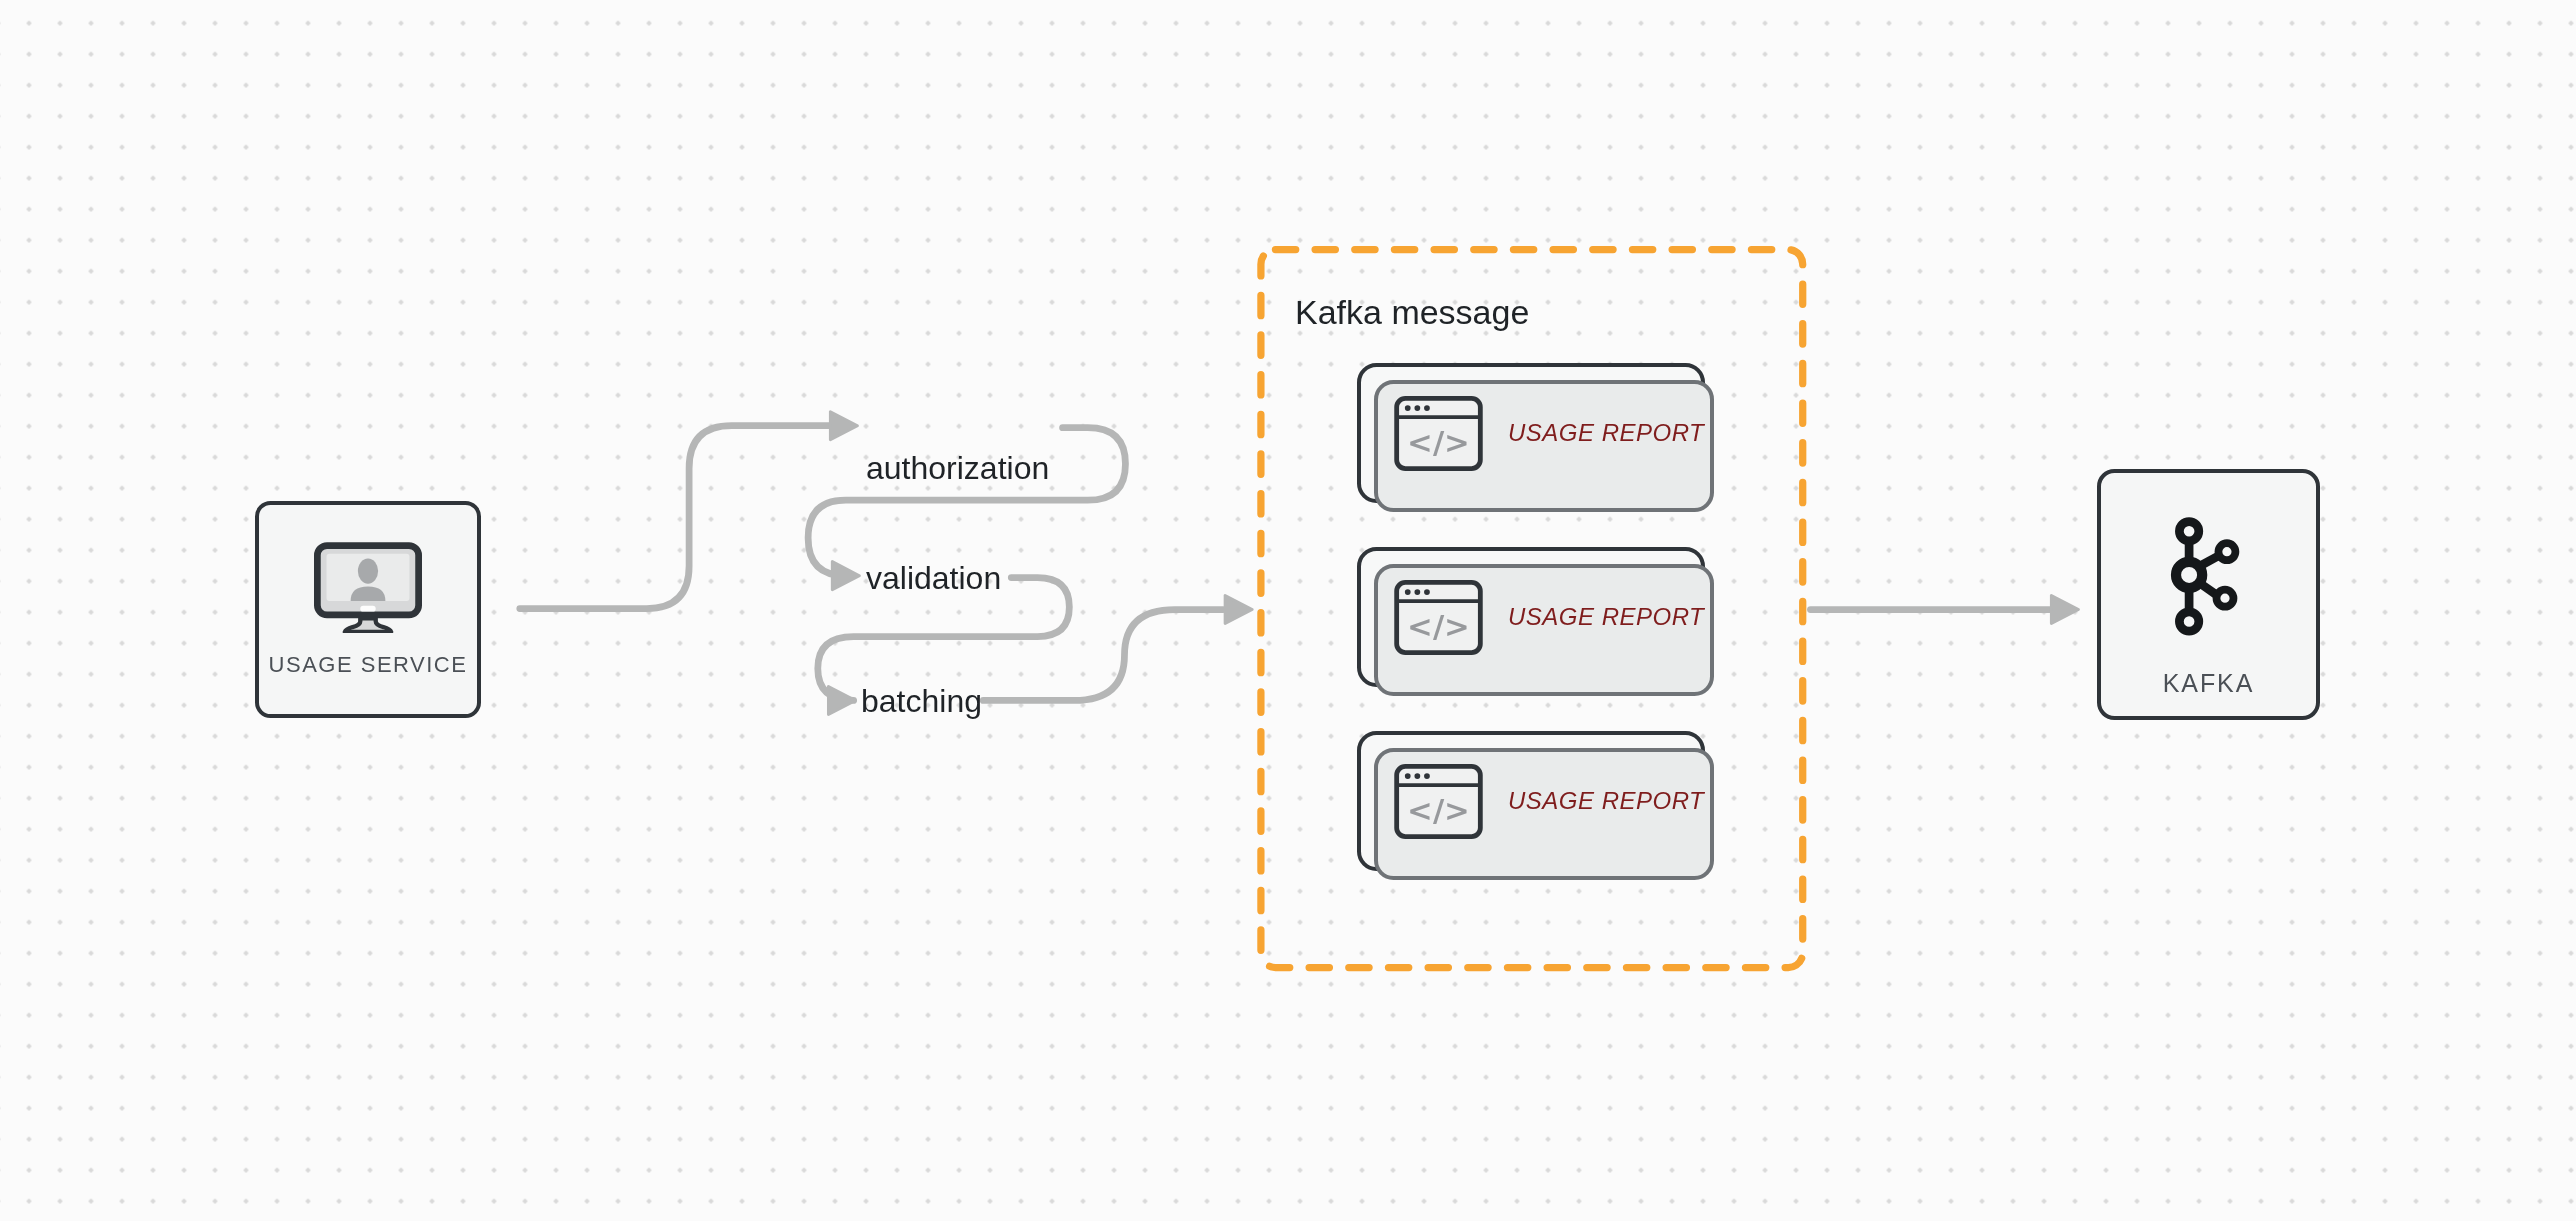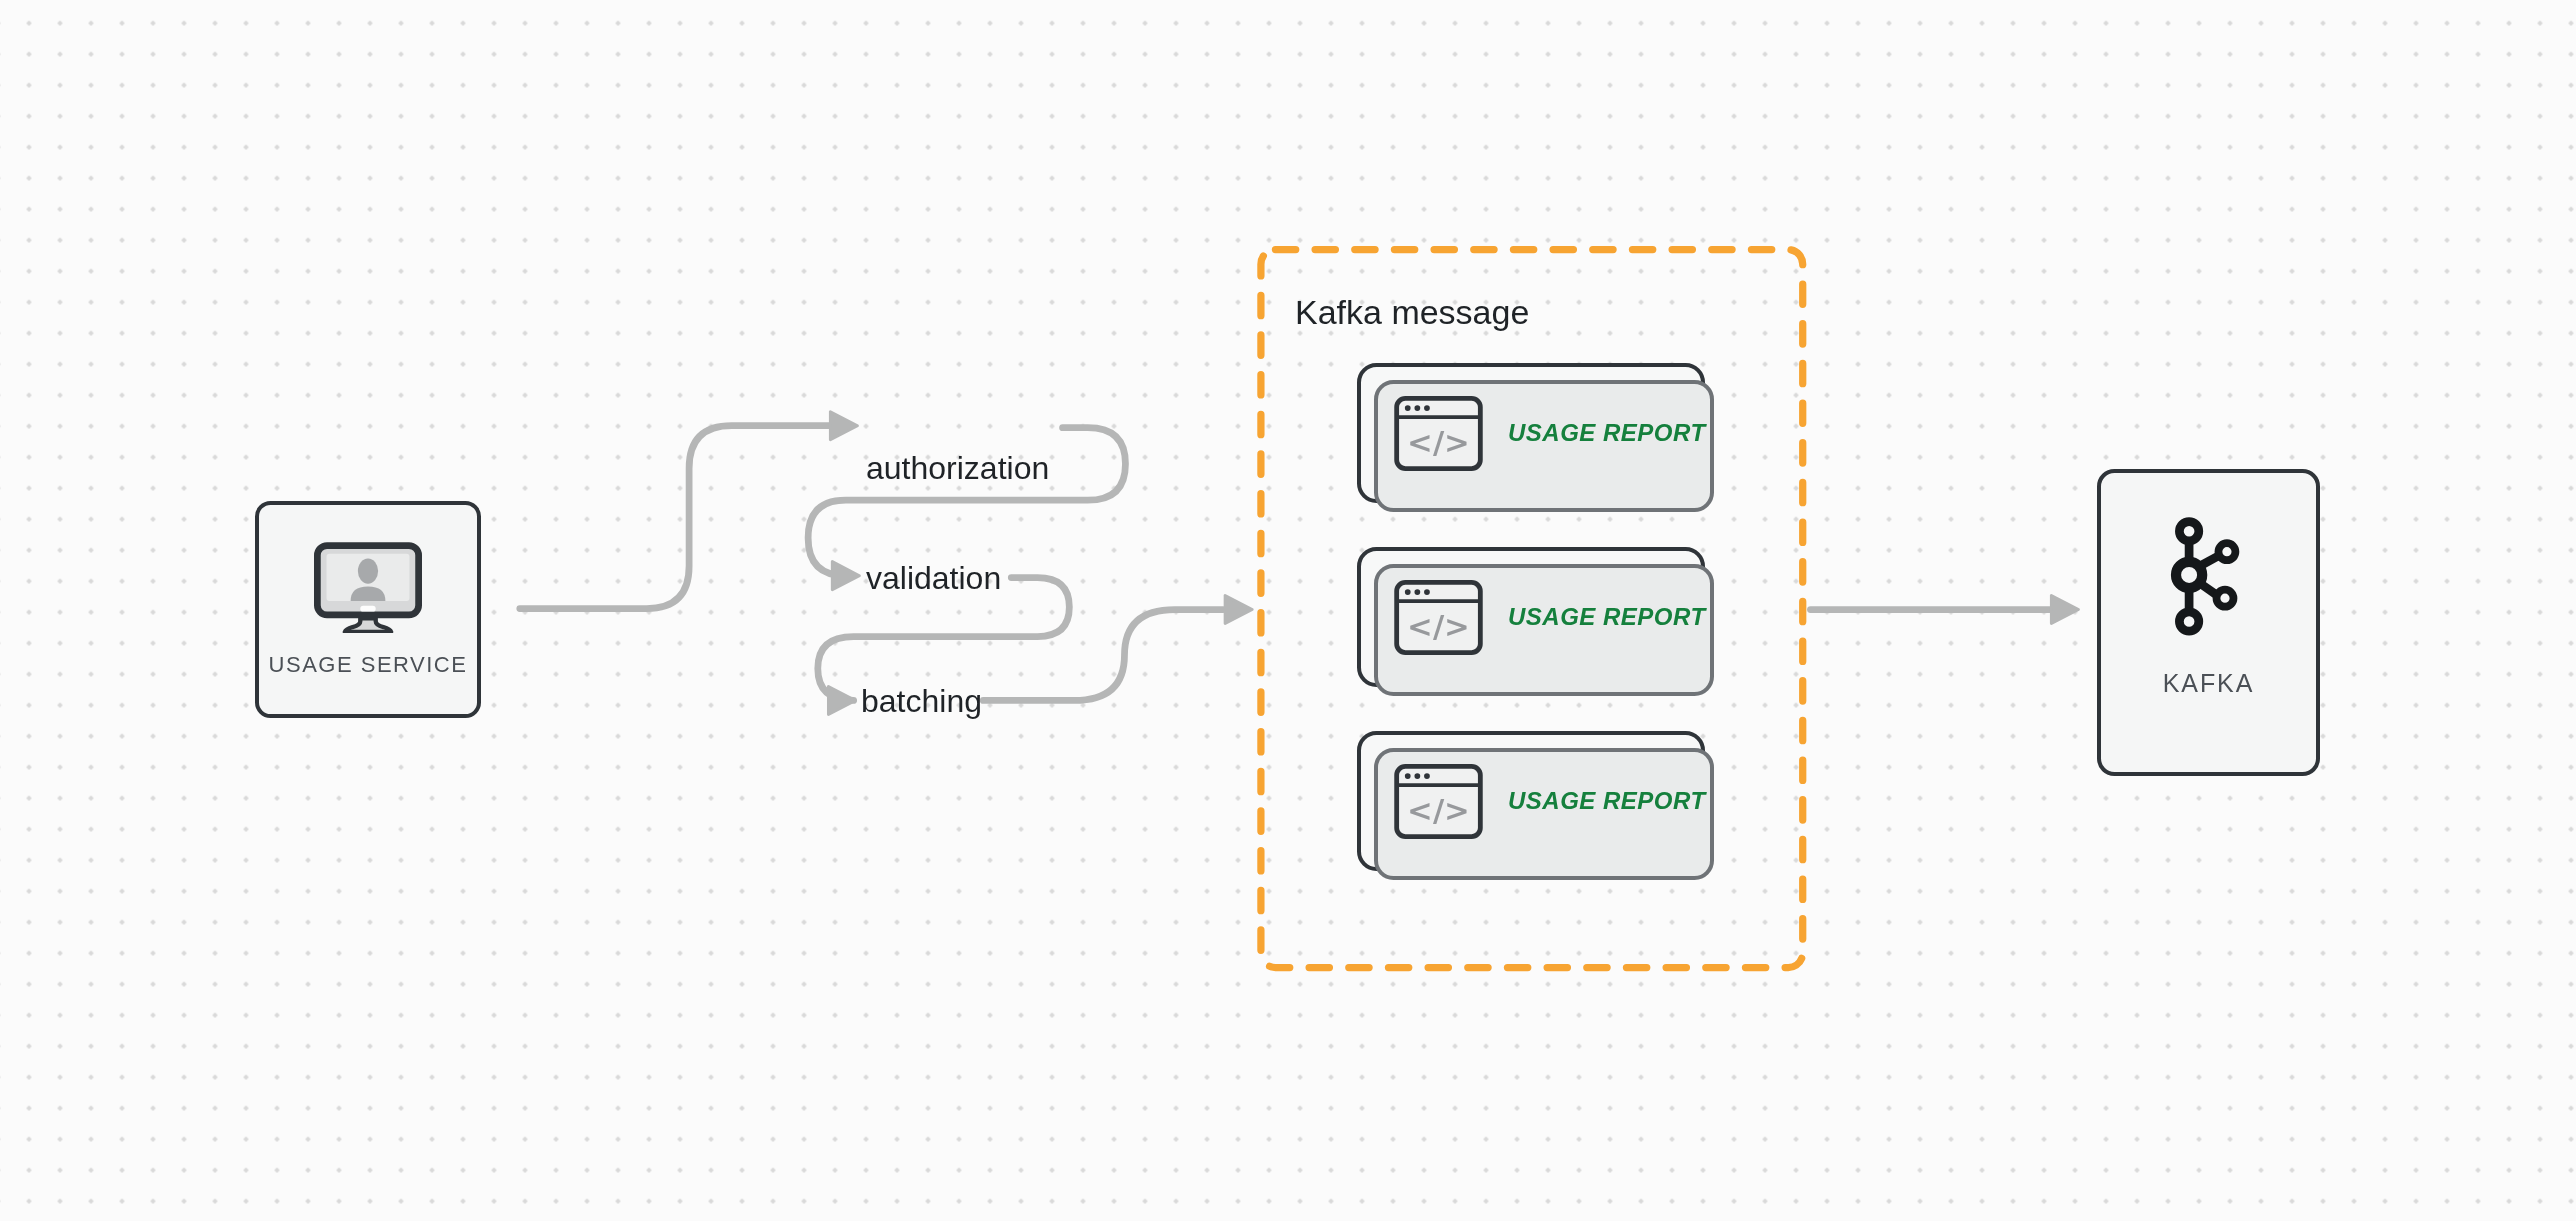--- a/index.html
+++ b/index.html
@@ -41,22 +41,22 @@
     z-index:2;
   }
   .card::before{
     content:""; position:absolute; left:12.6px; top:12.6px;
     width:340px; height:132px; box-sizing:border-box;
     background:#e9ebeb; border:4.4px solid #6f7377; border-radius:19.4px;
     z-index:-1;
   }
   .card{z-index:2;}
   .card-label{
-    font-style:italic; font-size:24px; font-weight:700; letter-spacing:0.5px;
-    color:#15803d; line-height:1; white-space:nowrap;
+    font-style:italic; font-size:24px; font-weight:400; letter-spacing:0.5px;
+    color:#7f1d1d; line-height:1; white-space:nowrap;
   }
   .icon{flex:none; display:block;}
 </style>
 </head>
 <body>
 
 <div class="canvas">
 
   <svg class="layer" width="2576" height="1221" viewBox="0 0 2662 1262">
     <g fill="none" stroke="#b5b6b6" stroke-width="7" stroke-linecap="round" stroke-linejoin="round">
@@ -123,21 +123,21 @@
       <rect x="2.5" y="2.5" width="87" height="73" rx="9" fill="#f0f1f1" stroke="#2f3439" stroke-width="5"></rect>
       <line x1="3" y1="22" x2="89" y2="22" stroke="#2f3439" stroke-width="4"></line>
       <circle cx="14" cy="12.5" r="3" fill="#2f3439"></circle>
       <circle cx="24" cy="12.5" r="3" fill="#2f3439"></circle>
       <circle cx="34" cy="12.5" r="3" fill="#2f3439"></circle>
       <text x="46" y="59" text-anchor="middle" font-size="32" font-weight="bold" fill="#97999c" font-family="DejaVu Sans, sans-serif">&lt;/&gt;</text>
     </svg>
     <span class="card-label">USAGE REPORT</span>
   </div>
 
-  <div class="node" style="left:2097px; top:469px; width:223px; height:307px; padding-top:35px; gap:33px; border-radius:17.4px;">
+  <div class="node" style="left:2097px; top:469px; width:223px; height:251px; padding-top:35px; gap:33px; border-radius:17.4px;">
     <svg class="icon" width="103" height="130" viewBox="0 0 106 134">
       <g fill="none" stroke="#15181a">
         <line x1="33" y1="36" x2="33" y2="56" stroke-width="9"></line>
         <line x1="33" y1="82" x2="33" y2="104" stroke-width="9"></line>
         <line x1="42" y1="61" x2="64" y2="49" stroke-width="9"></line>
         <line x1="42" y1="76" x2="62" y2="90" stroke-width="9"></line>
         <circle cx="33" cy="24" r="10" stroke-width="9"></circle>
         <circle cx="33" cy="69" r="13.5" stroke-width="10.5"></circle>
         <circle cx="33" cy="117" r="10" stroke-width="9"></circle>
         <circle cx="72" cy="45" r="8.75" stroke-width="8"></circle>

